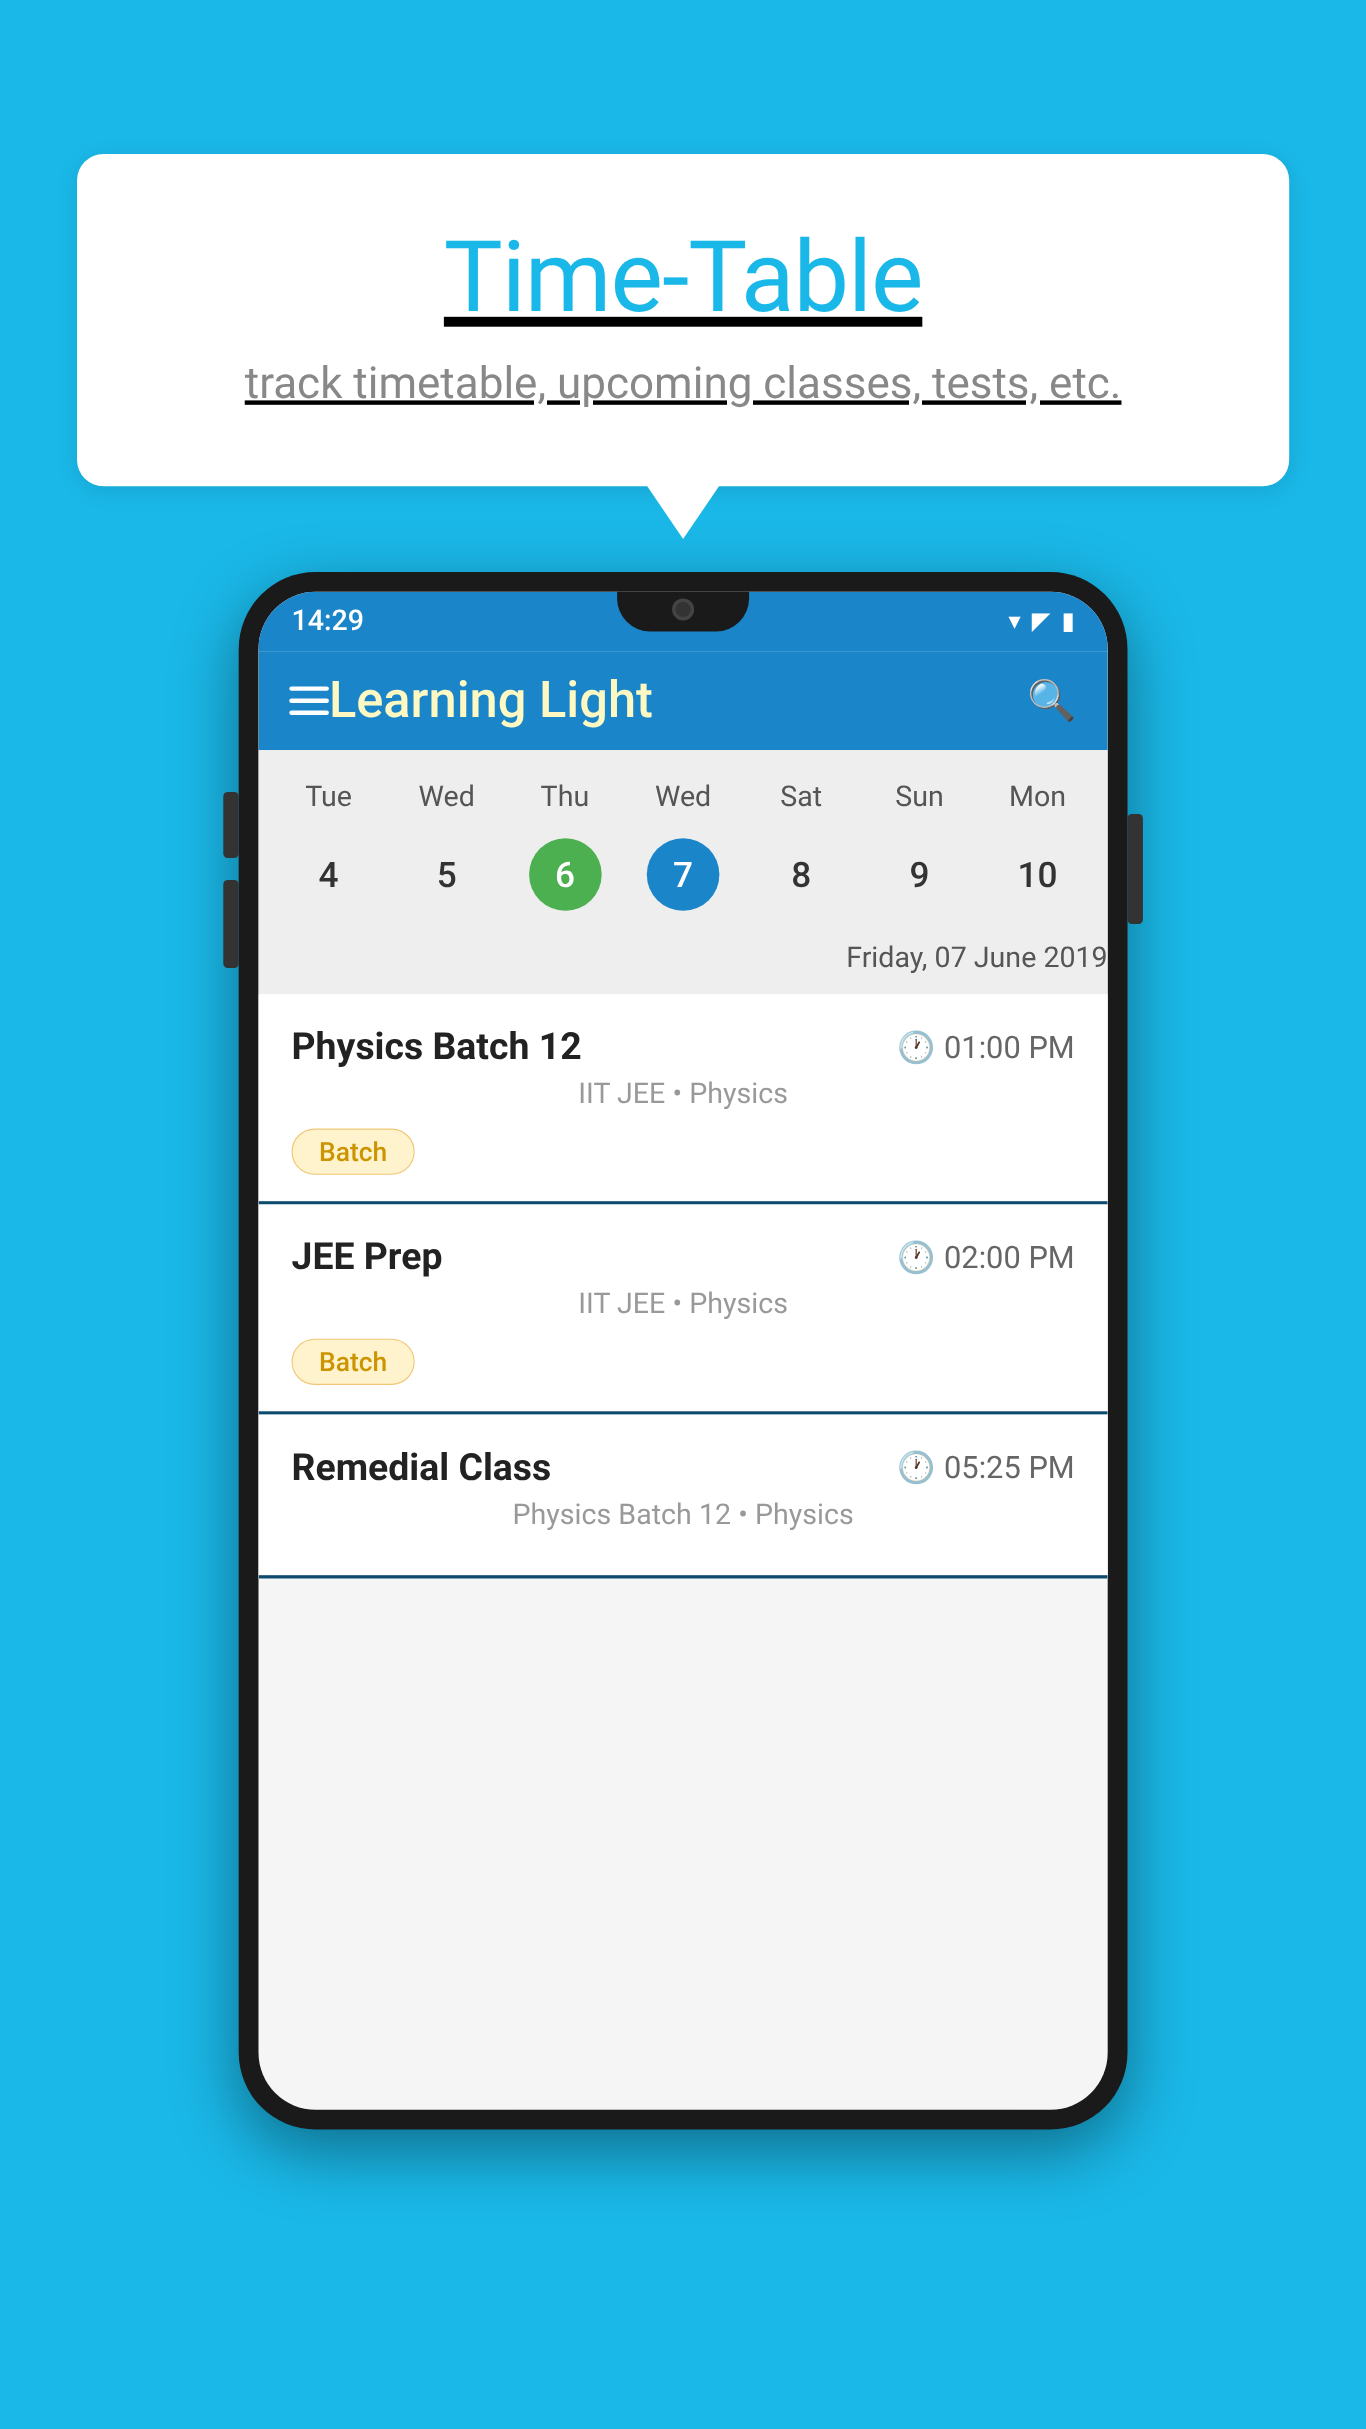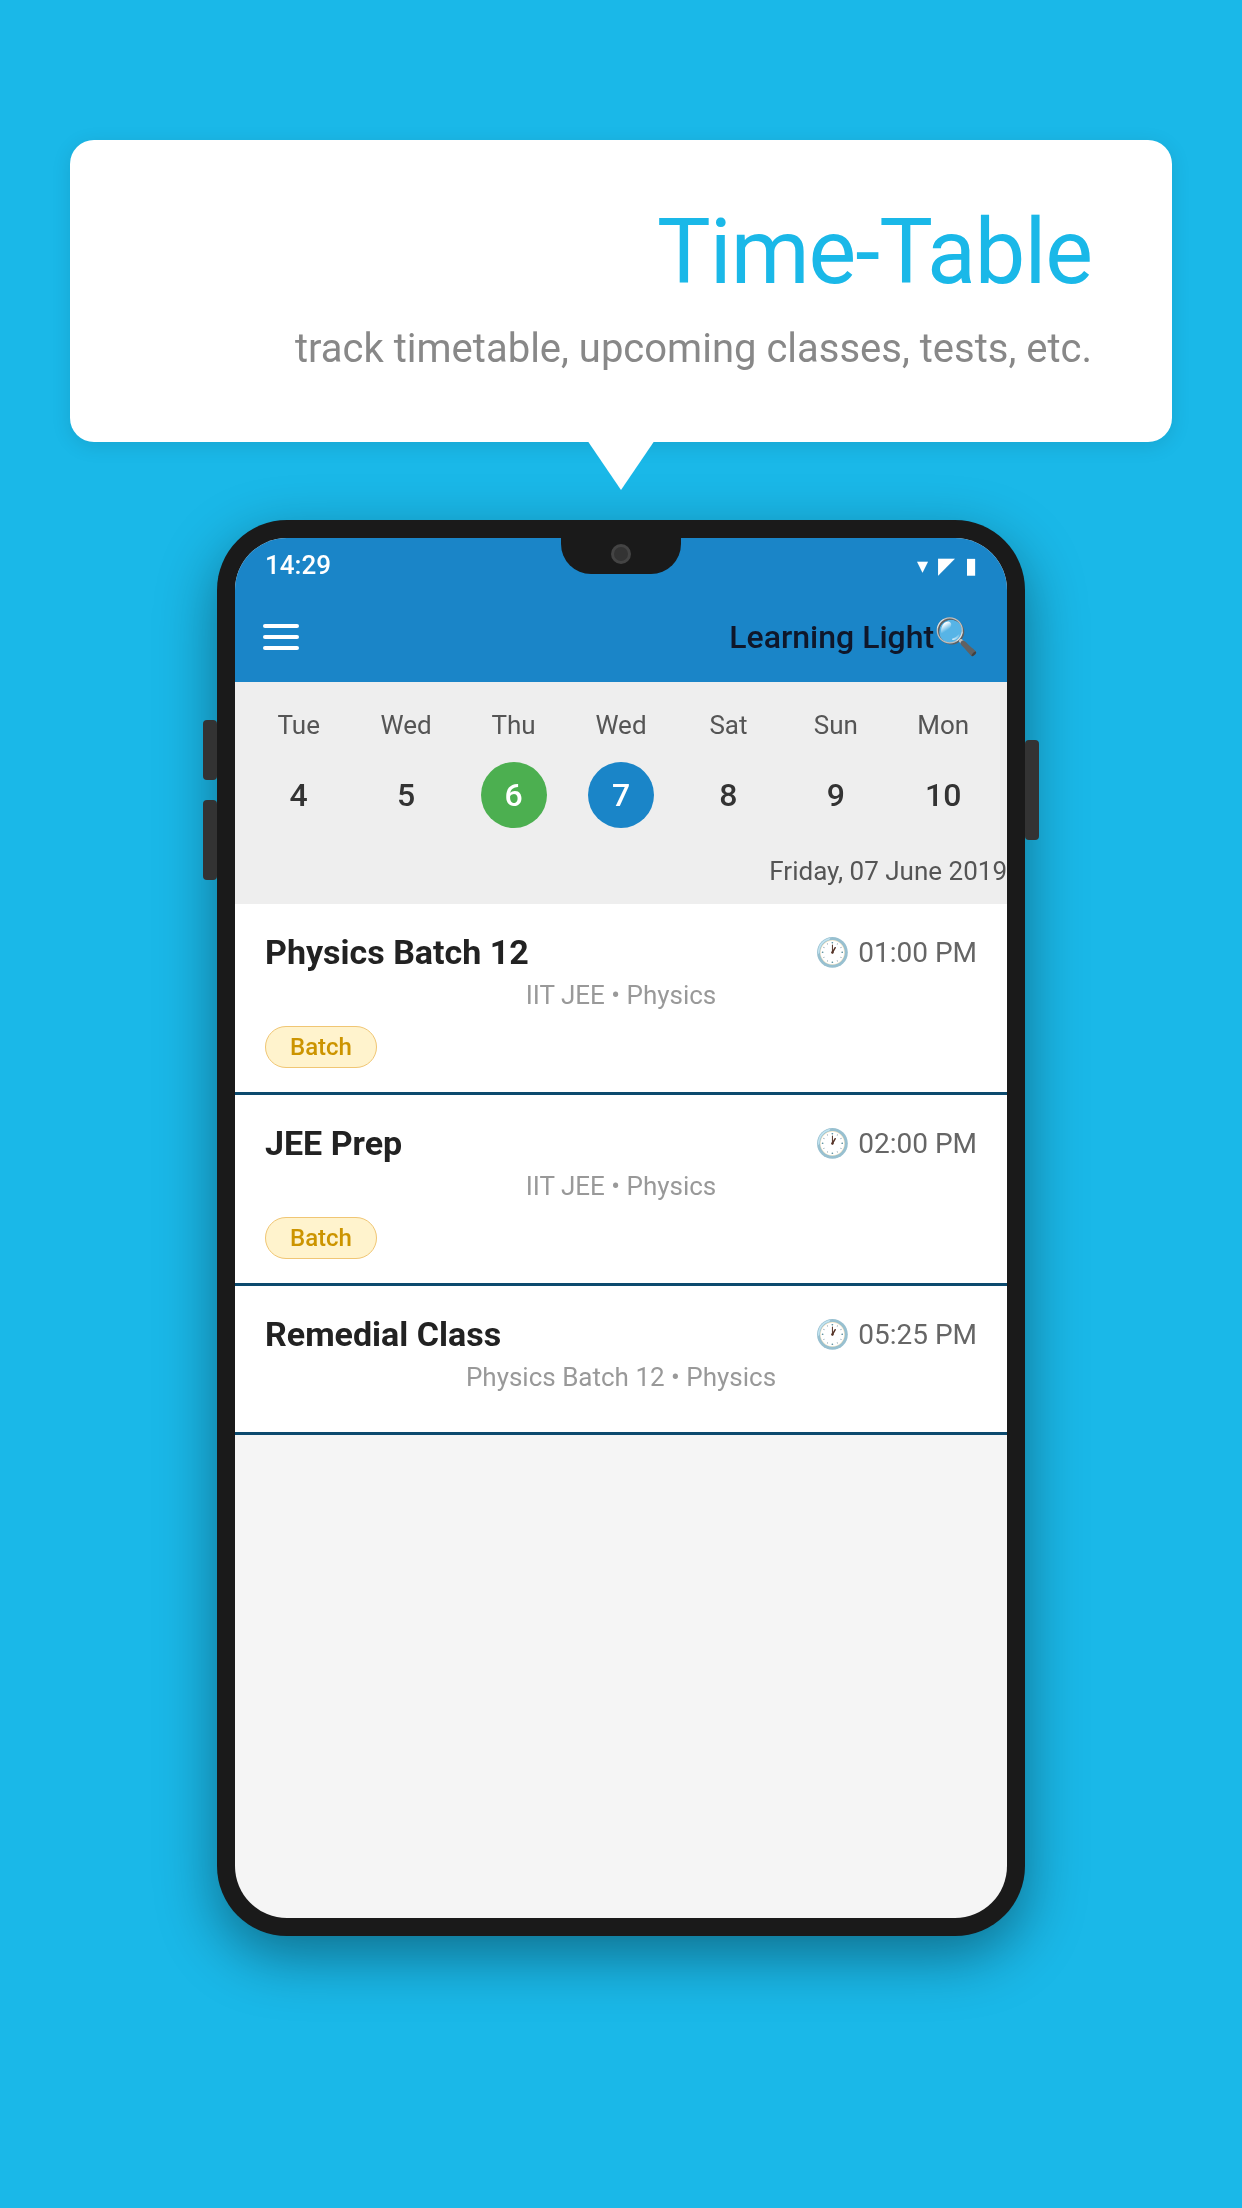--- a/index.html
+++ b/index.html
@@ -19,23 +19,24 @@
       position: absolute;
       top: 140px;
       left: 70px;
       right: 70px;
     }
 
     .speech-bubble {
       background: white;
       border-radius: 24px;
       padding: 60px 80px 70px;
-      text-align: right;
+      text-align: center;
       position: relative;
       box-shadow: 0 4px 20px rgba(0,0,0,0.1);
+      text-decoration: underline;
     }
 
     .speech-bubble::after {
       content: '';
       position: absolute;
       bottom: -48px;
       left: 50%;
       transform: translateX(-50%);
       width: 0;
       height: 0;
@@ -155,25 +156,25 @@
 
     .hamburger span {
       display: block;
       width: 36px;
       height: 4px;
       background: white;
       border-radius: 2px;
     }
 
     .app-title {
-      color: #0f172a;
-      font-size: 32px;
+      color: #fef9c3;
+      font-size: 46px;
       font-weight: 500;
       flex: 1;
-      text-align: right;
+      text-align: left;
     }
 
     .search-icon {
       color: white;
       font-size: 36px;
     }
 
     
     .calendar {
       background: #eeeeee;

